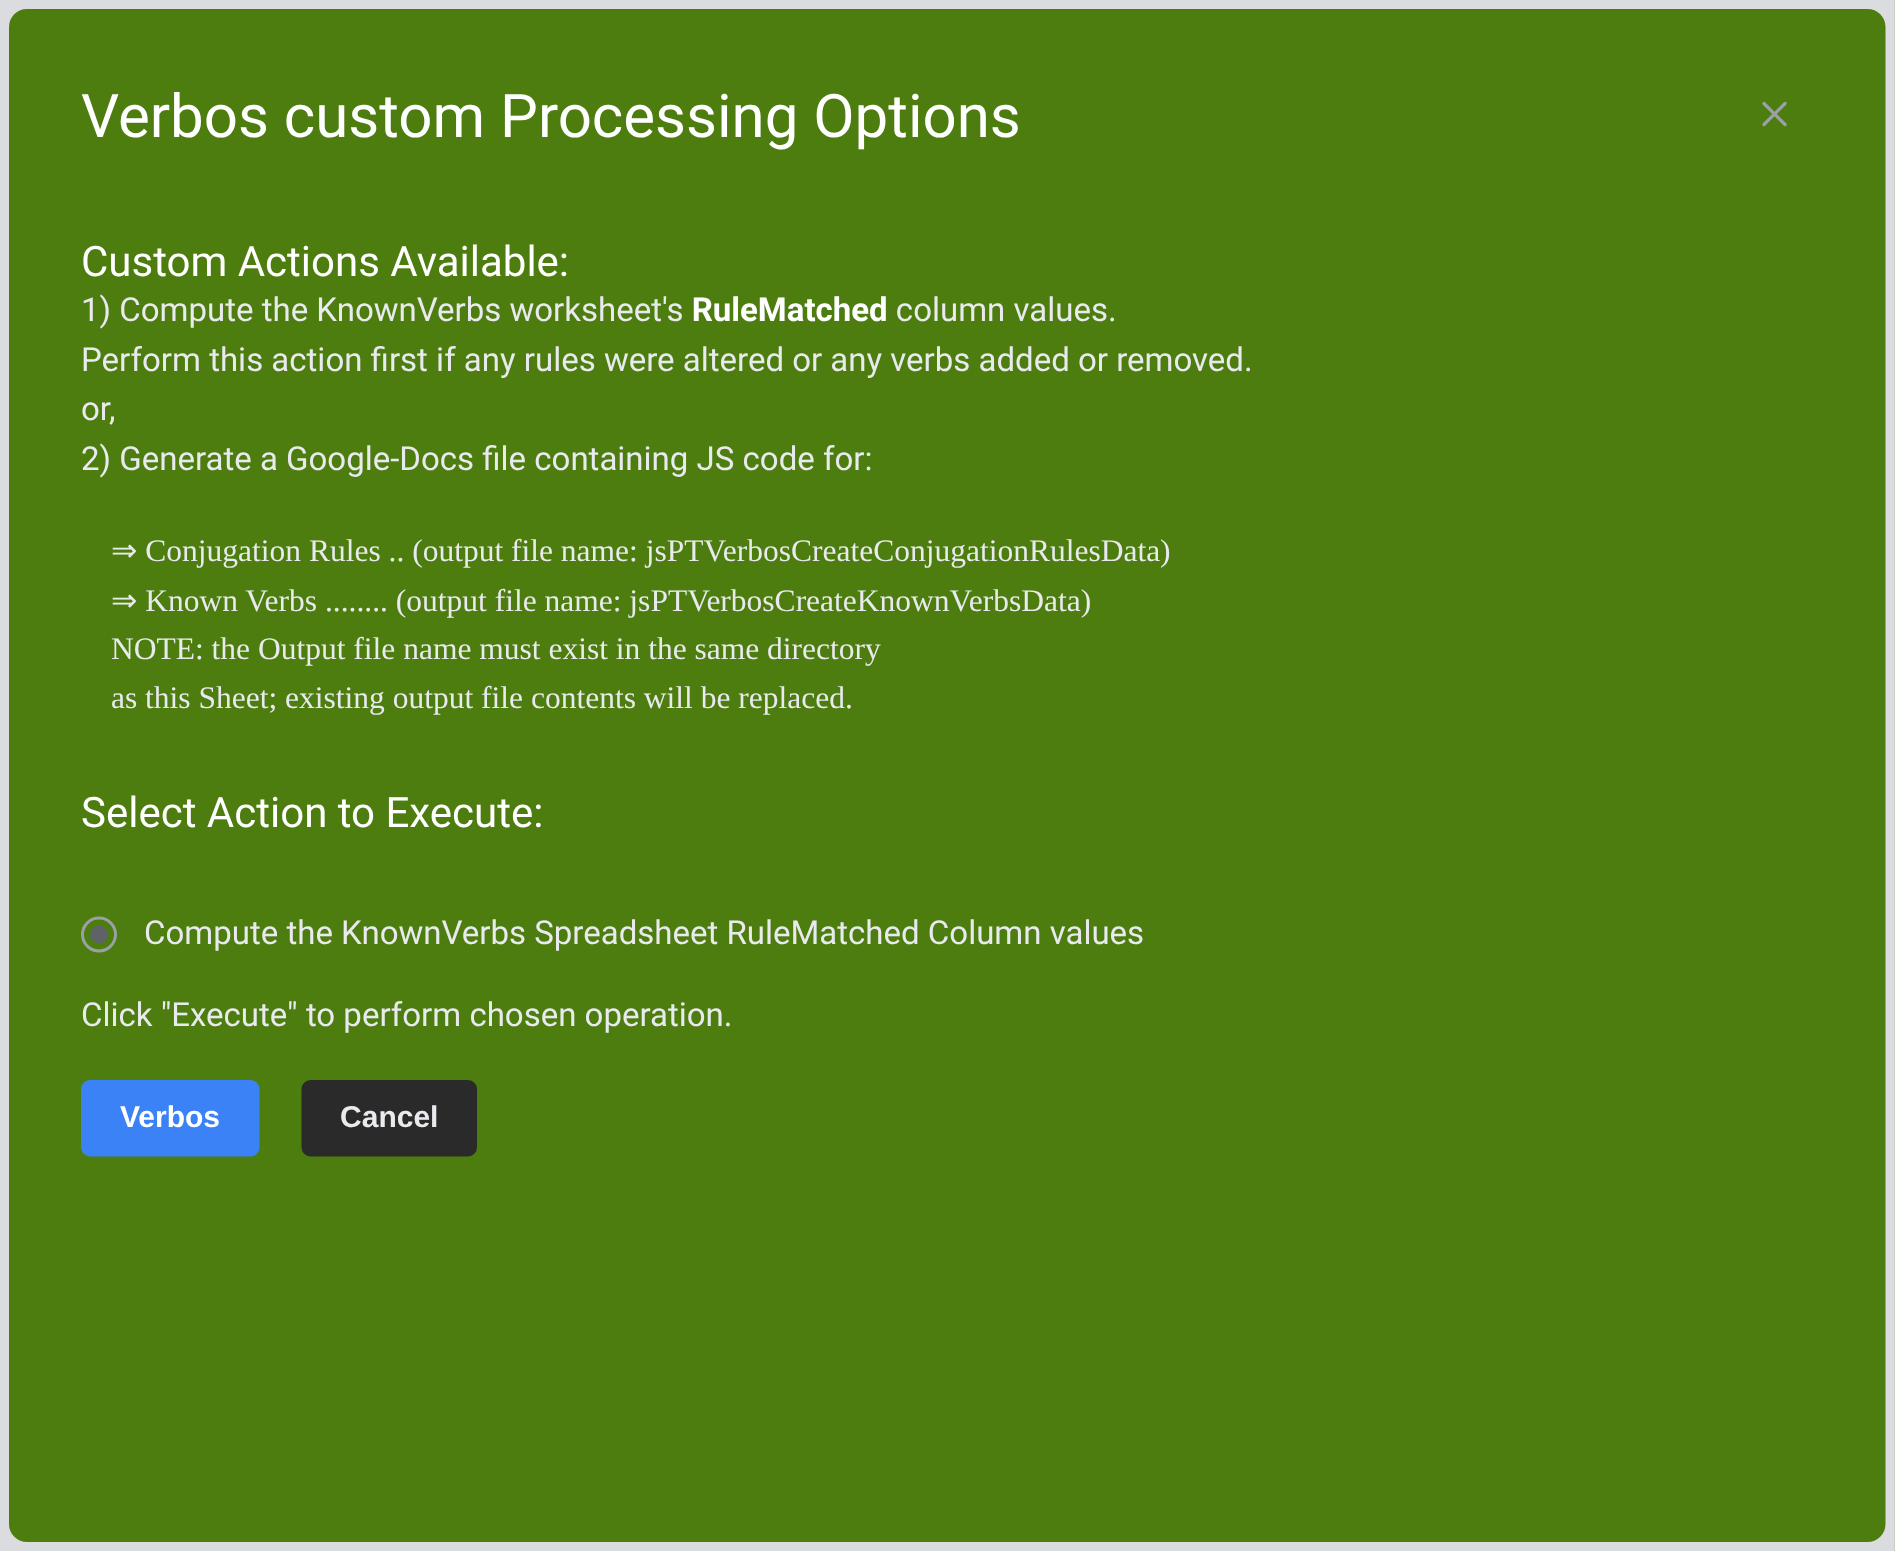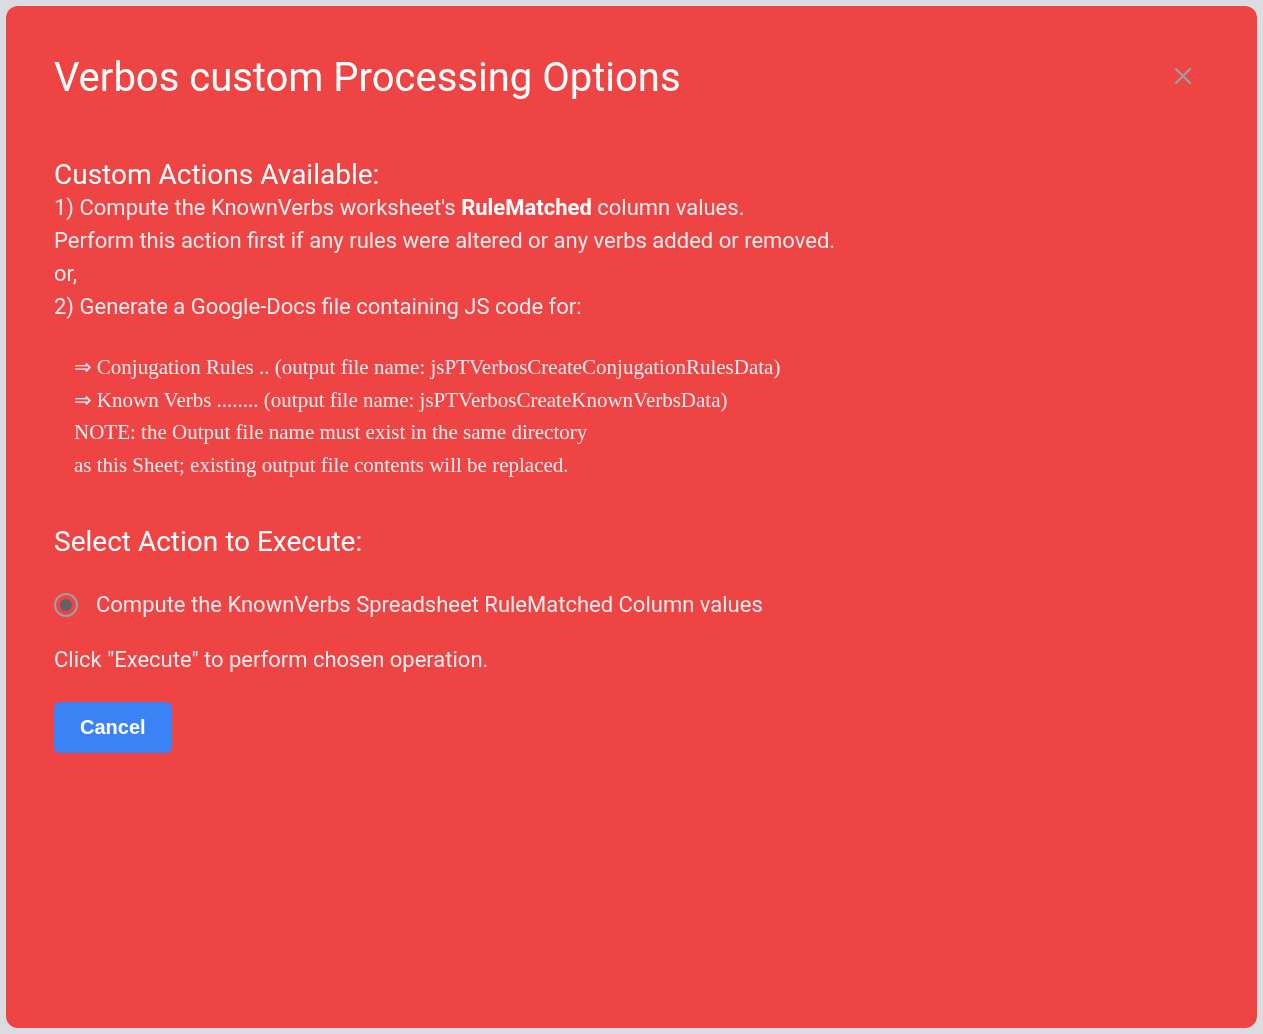--- a/index.html
+++ b/index.html
@@ -14,21 +14,21 @@
       position: absolute;
       inset: 0;
       background: #dadce0;
     }
     .modal {
       position: absolute;
       top: 6px;
       left: 6px;
       right: 6px;
       bottom: 6px;
-      background: #ef4444;
+      background: #4d7c0f;
       border-radius: 12px;
       padding: 48px 60px 40px 48px;
       color: #e8eaed;
       overflow: hidden;
     }
     .modal-header {
       display: flex;
       justify-content: space-between;
       align-items: flex-start;
     }
@@ -65,21 +65,21 @@
     .body-text .bold { font-weight: 700; color: #ffffff; }
     .mono-block {
       font-family: Liberation Serif, serif;
       font-size: 21px;
       line-height: 1.55;
       white-space: pre;
       color: #e8eaed;
       margin-top: 28px;
       margin-left: 20px;
     }
-    .radio-group { margin-top: 34px; }
+    .radio-group { margin-top: 52px; }
     .radio-row {
       display: flex;
       align-items: center;
       gap: 18px;
       margin-bottom: 6px;
       cursor: pointer;
     }
     .radio-outer {
       width: 24px;
       height: 24px;
@@ -172,16 +172,17 @@
       <span class="radio-outer">
           <span class="radio-inner"></span>
         </span>
       <span class="radio-label">Compute the KnownVerbs Spreadsheet RuleMatched Column values</span>
     </div>
   </div>
 
   <div class="hint">Click "Execute" to perform chosen operation.</div>
 
   <div class="button-row">
-    <button class="btn btn-primary">Cancel</button>
+    <button class="btn btn-primary">Verbos</button>
+    <button class="btn btn-secondary">Cancel</button>
   </div>
 
 </div>
 
 </body></html>

